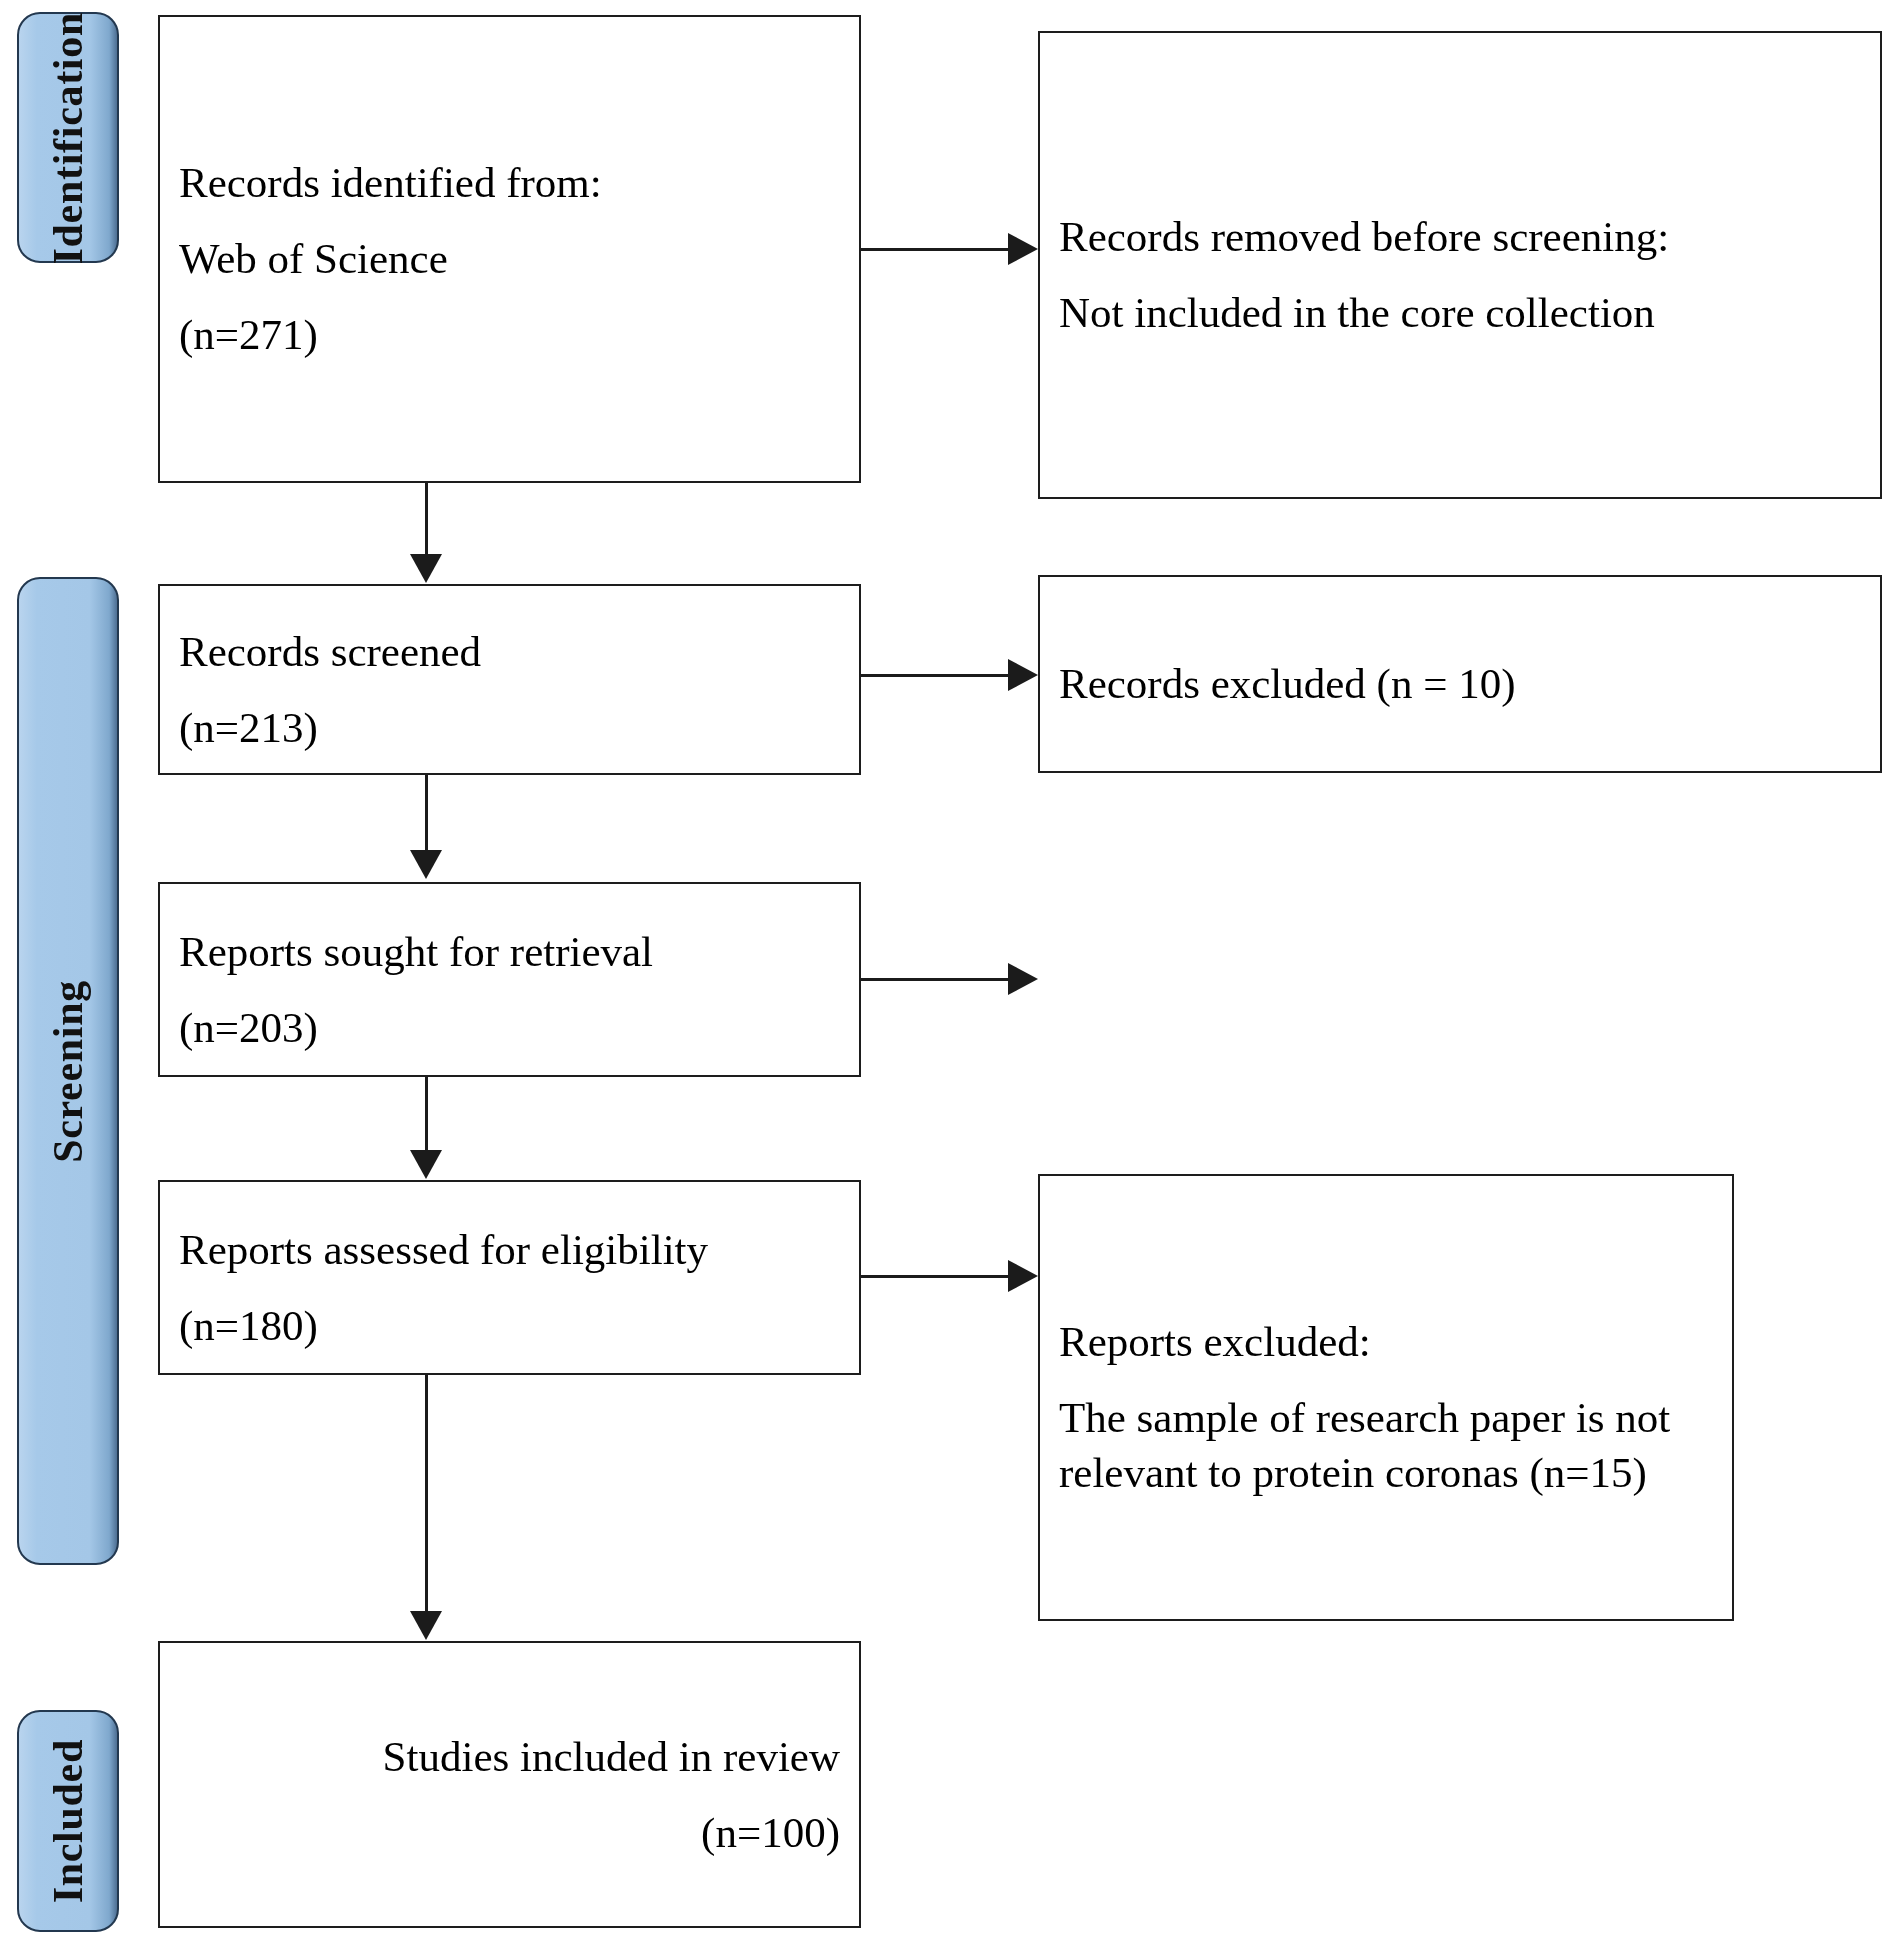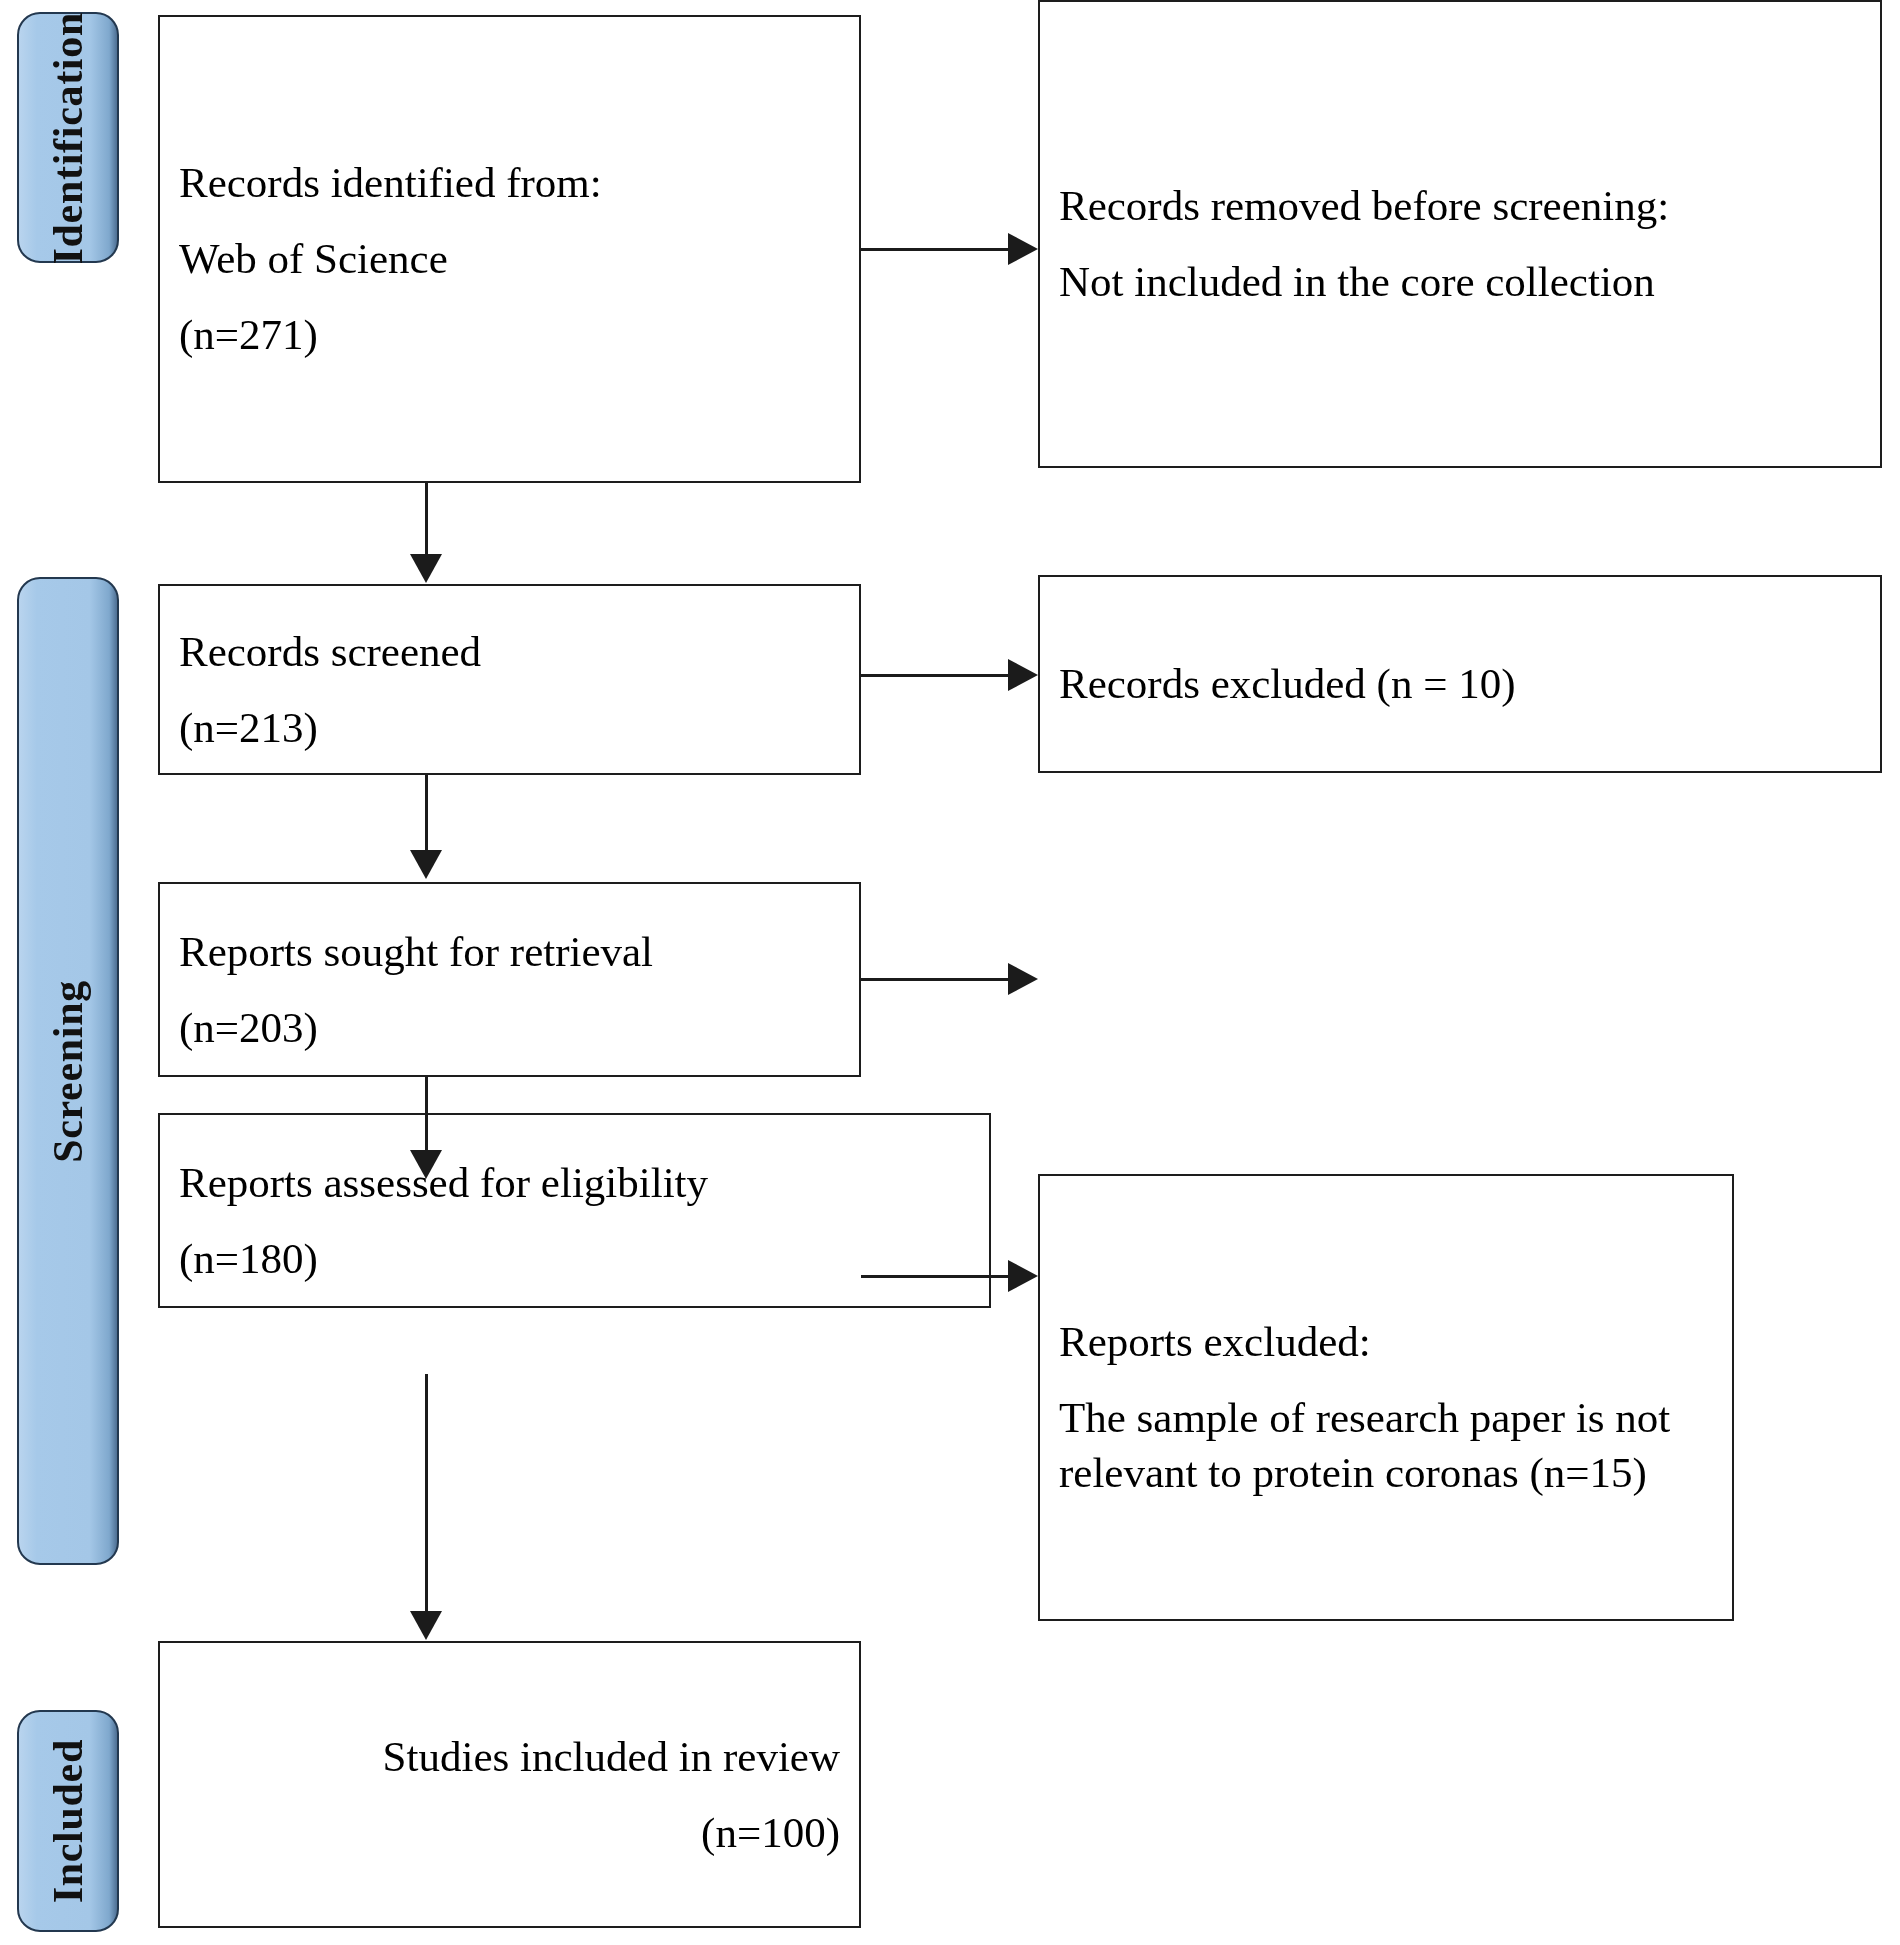--- a/index.html
+++ b/index.html
@@ -97,31 +97,31 @@
   <div class="flow-box" style="left:158px; top:584px; width:703px; height:191px;">
     <div class="line">Records screened</div>
     <div class="line">(n=213)</div>
   </div>
 
   <div class="flow-box" style="left:158px; top:882px; width:703px; height:195px;">
     <div class="line">Reports sought for retrieval</div>
     <div class="line">(n=203)</div>
   </div>
 
-  <div class="flow-box" style="left:158px; top:1113px; width:833px; height:195px;">
+  <div class="flow-box" style="left:158px; top:1180px; width:703px; height:195px;">
     <div class="line">Reports assessed for eligibility</div>
     <div class="line">(n=180)</div>
   </div>
 
   <div class="flow-box" style="left:158px; top:1641px; width:703px; height:287px;text-align:right;">
     <div class="line">Studies included in review</div>
     <div class="line">(n=100)</div>
   </div>
 
-  <div class="flow-box" style="left:1038px; top:0; width:844px; height:468px;">
+  <div class="flow-box" style="left:1038px; top:31px; width:844px; height:468px;">
     <div class="line">Records removed before screening:</div>
     <div class="line">Not included in the core collection</div>
   </div>
 
   <div class="flow-box" style="left:1038px; top:575px; width:844px; height:198px;">
     <div class="line">Records excluded (n = 10)</div>
   </div>
 
 
   <div class="flow-box" style="left:1038px; top:1174px; width:696px; height:447px;">

